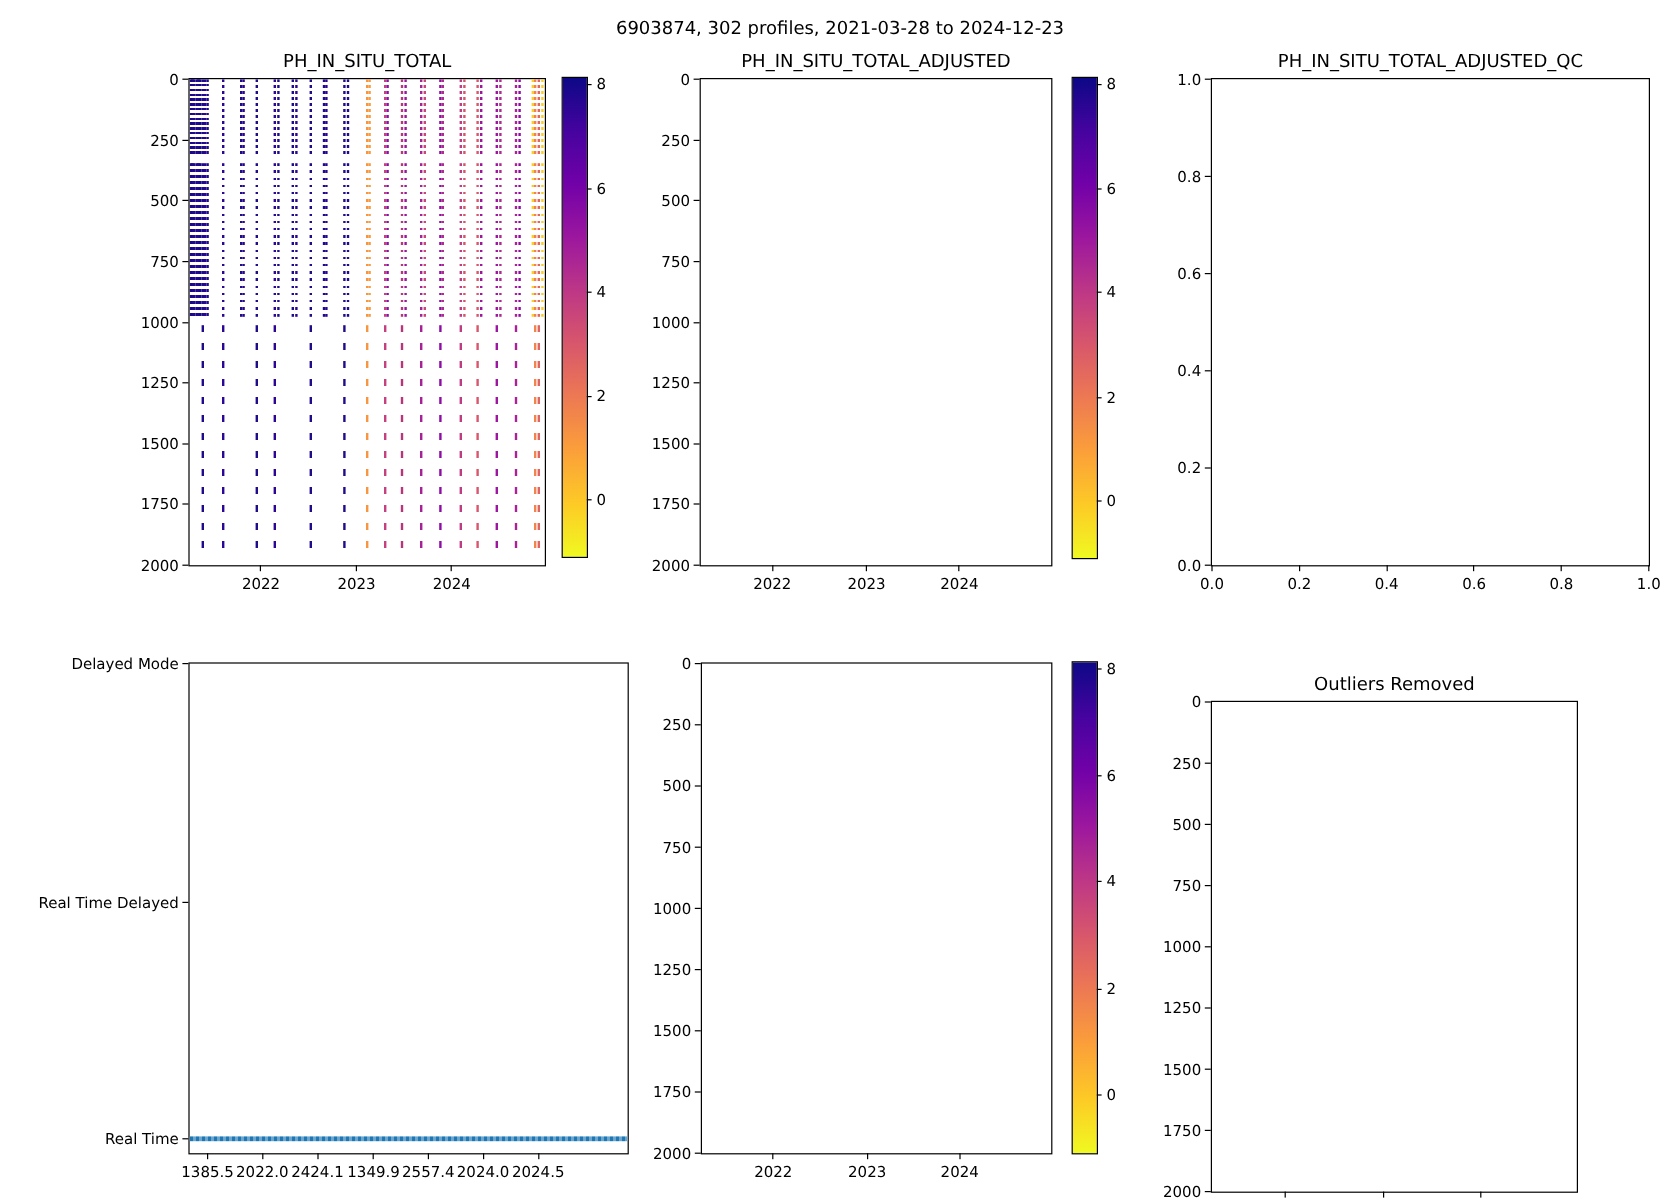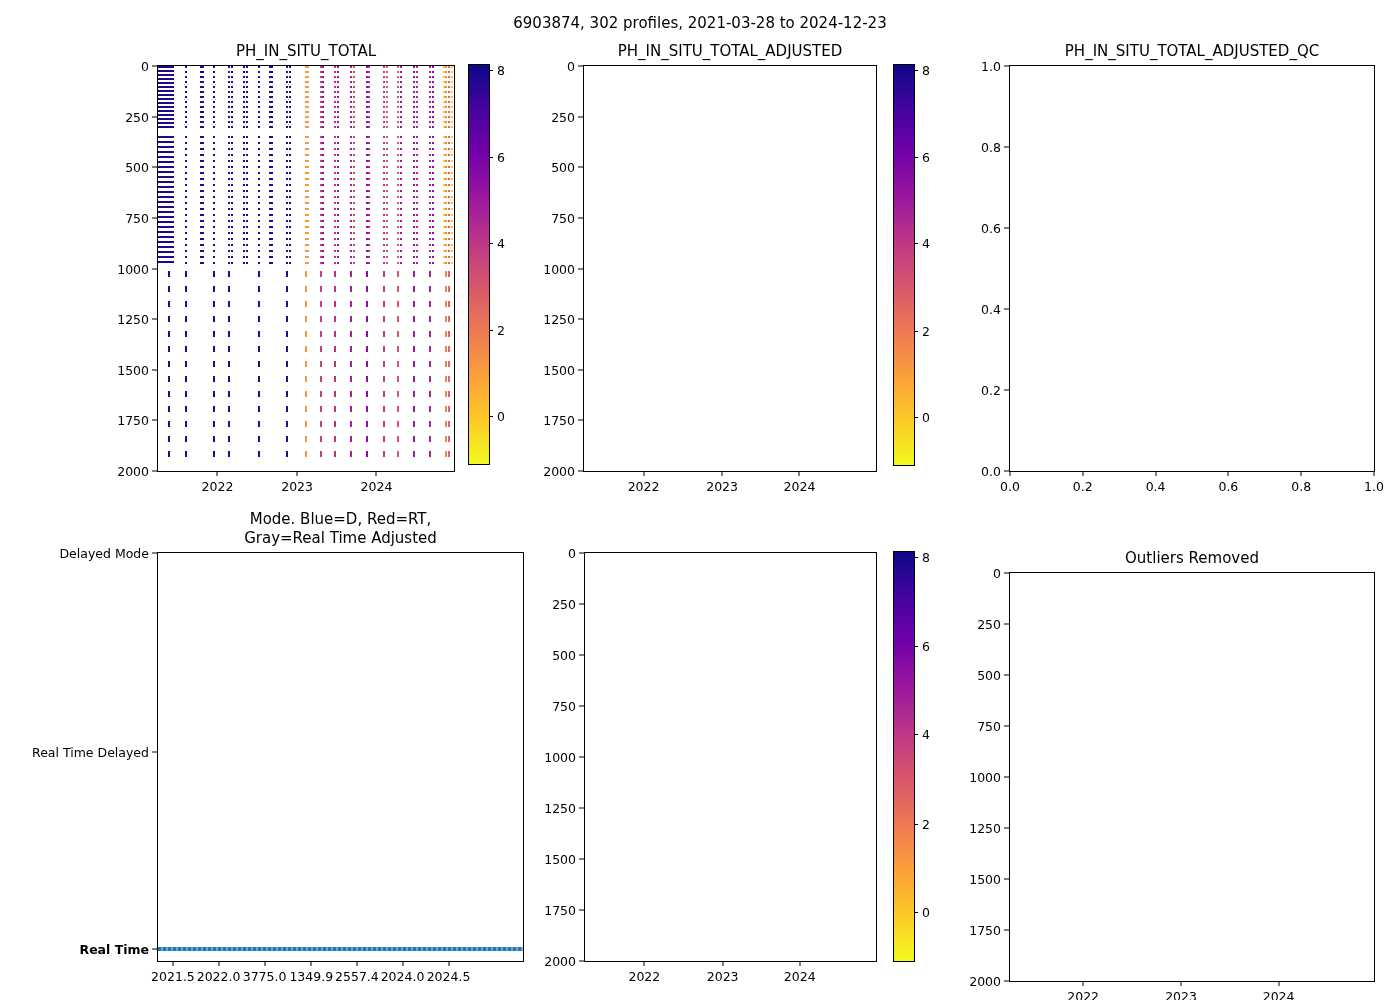--- a/index.html
+++ b/index.html
@@ -249,37 +249,35 @@
       <div class="xtick-label" style="left: 40%;">0.4</div>
       <div class="xtick-mark" style="left: 60%;"></div>
       <div class="xtick-label" style="left: 60%;">0.6</div>
       <div class="xtick-mark" style="left: 80%;"></div>
       <div class="xtick-label" style="left: 80%;">0.8</div>
       <div class="xtick-mark" style="left: 100%;"></div>
       <div class="xtick-label" style="left: 100%;">1.0</div>
     </div>
 
   <div class="axes" style="left:157px;top:552px;width:367px;height:410px">
-    <div class="panel-title">Mode. Blue=D, Red=RT,
-Gray=Real Time Adjusted</div>
     <div class="plot-area">
         <div class="mode-line" style="top: calc(97.1% - 2px); left: 0%; right: 0%; background: repeating-linear-gradient(90deg, rgb(31, 119, 180) 0px, rgb(31, 119, 180) 3px, rgb(106, 167, 208) 3px, rgb(106, 167, 208) 5px);"></div>
       </div>
   <div class="ytick-mark" style="top: 0%;"></div>
       <div class="ytick-label" style="top: 0%;">Delayed Mode</div>
       <div class="ytick-mark" style="top: 48.8%;"></div>
       <div class="ytick-label" style="top: 48.8%;">Real Time Delayed</div>
       <div class="ytick-mark" style="top: 97.1%;"></div>
-      <div class="ytick-label" style="top: 97.1%; font-weight: bold;">Real Time</div>
+      <div class="ytick-label" style="top: 97.1%;">Real Time</div>
       <div class="xtick-mark" style="left: 4.1%;"></div>
-      <div class="xtick-label" style="left: 4.1%;">2021.5</div>
+      <div class="xtick-label" style="left: 4.1%;">1385.5</div>
       <div class="xtick-mark" style="left: 16.6%;"></div>
       <div class="xtick-label" style="left: 16.6%;">2022.0</div>
       <div class="xtick-mark" style="left: 29.2%;"></div>
-      <div class="xtick-label" style="left: 29.2%;">3775.0</div>
+      <div class="xtick-label" style="left: 29.2%;">2424.1</div>
       <div class="xtick-mark" style="left: 42%;"></div>
       <div class="xtick-label" style="left: 42%;">1349.9</div>
       <div class="xtick-mark" style="left: 54.5%;"></div>
       <div class="xtick-label" style="left: 54.5%;">2557.4</div>
       <div class="xtick-mark" style="left: 67%;"></div>
       <div class="xtick-label" style="left: 67%;">2024.0</div>
       <div class="xtick-mark" style="left: 79.6%;"></div>
       <div class="xtick-label" style="left: 79.6%;">2024.5</div>
     </div>
 
@@ -316,21 +314,21 @@
       <div class="cbtick-mark" style="top: 23%;"></div>
       <div class="cbtick-label" style="top: 23%;">6</div>
       <div class="cbtick-mark" style="top: 44.6%;"></div>
       <div class="cbtick-label" style="top: 44.6%;">4</div>
       <div class="cbtick-mark" style="top: 66.5%;"></div>
       <div class="cbtick-label" style="top: 66.5%;">2</div>
       <div class="cbtick-mark" style="top: 88%;"></div>
       <div class="cbtick-label" style="top: 88%;">0</div>
     </div>
 
-  <div class="axes" style="left:1009px;top:572px;width:366px;height:410px">
+  <div class="axes" style="left:1009px;top:584px;width:306px;height:410px">
     <div class="panel-title">Outliers Removed</div>
     <div class="plot-area"></div>
   <div class="ytick-mark" style="top: 0%;"></div>
       <div class="ytick-label" style="top: 0%;">0</div>
       <div class="ytick-mark" style="top: 12.5%;"></div>
       <div class="ytick-label" style="top: 12.5%;">250</div>
       <div class="ytick-mark" style="top: 25%;"></div>
       <div class="ytick-label" style="top: 25%;">500</div>
       <div class="ytick-mark" style="top: 37.5%;"></div>
       <div class="ytick-label" style="top: 37.5%;">750</div>

